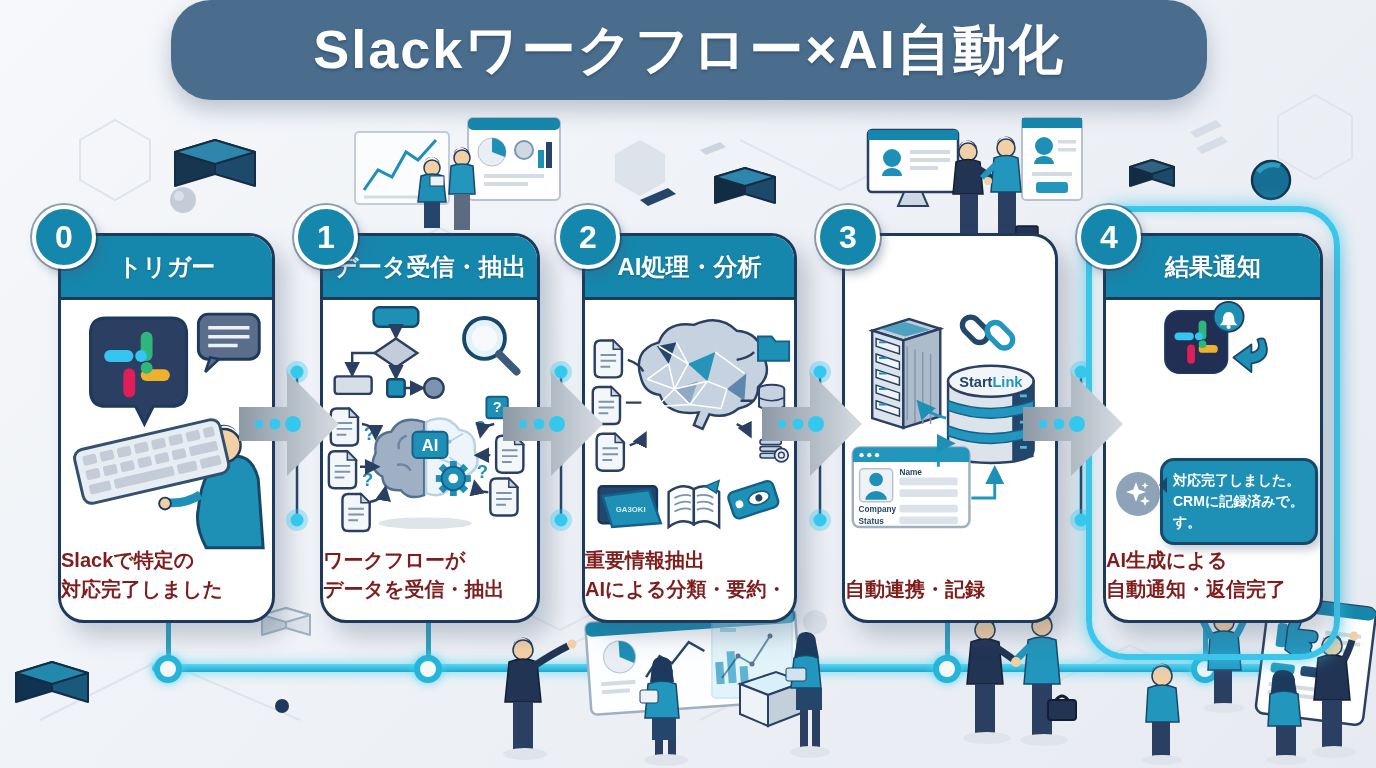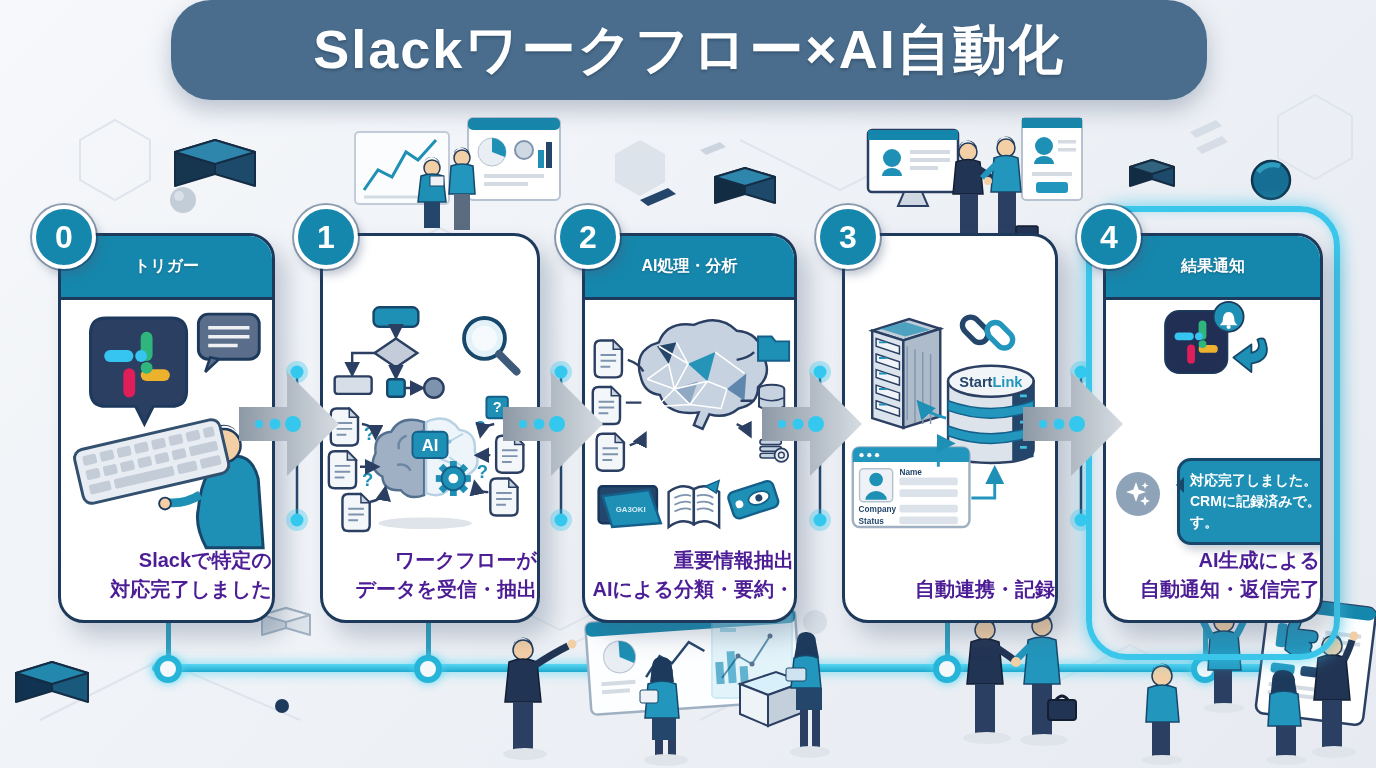--- a/index.html
+++ b/index.html
@@ -19,34 +19,34 @@
     background:linear-gradient(180deg,#57d6f2,#1fa9cf);box-shadow:0 0 12px rgba(80,214,244,.9);z-index:1;}
   .tl-stem{position:absolute;width:5px;background:#2f9fc0;top:620px;height:46px;z-index:1;}
   .tl-ring{position:absolute;top:655px;width:16px;height:16px;border-radius:50%;
     background:#f4f8fb;border:6px solid #26b4d8;box-shadow:0 0 10px rgba(80,214,244,.9);z-index:2;}
   
   .step{position:absolute;top:233px;height:390px;z-index:3;}
   .card{position:absolute;inset:0;background:#fff;border:3px solid #1d3a5c;border-radius:26px;
     overflow:hidden;box-shadow:12px 14px 22px rgba(70,90,120,.28);}
   .card-head{height:61px;background:#1687ac;border-bottom:3px solid #1d3a5c;
     display:flex;align-items:center;justify-content:center;}
-  .card-head span{color:#fff;font-weight:bold;font-size:16px;white-space:nowrap;
+  .card-head span{color:#fff;font-weight:bold;font-size:24px;white-space:nowrap;
     text-shadow:0 1px 2px rgba(10,40,60,.35);}
   .badge{position:absolute;left:-26px;top:-28px;width:56px;height:56px;border-radius:50%;
     background:#1687ac;border:4px solid #fff;box-shadow:0 0 0 2px rgba(22,54,92,.45),4px 6px 10px rgba(70,90,120,.35);
     display:flex;align-items:center;justify-content:center;z-index:7;}
   .badge span{color:#fff;font-size:32px;font-weight:bold;}
   .card-art{position:absolute;left:0;top:64px;width:100%;height:250px;}
-  .card-caption{position:absolute;left:0;right:0;bottom:16px;text-align:right;
-    font-weight:bold;color:#4c1d95;font-size:20px;line-height:1.45;}
+  .card-caption{position:absolute;left:0;right:0;bottom:16px;text-align:left;
+    font-weight:bold;color:#7f1d1d;font-size:20px;line-height:1.45;}
   .card-caption span{display:block;}
   
   .glow4{position:absolute;left:1086px;top:206px;width:242px;height:442px;border-radius:40px;
     border:6px solid #3bc7eb;box-shadow:0 0 18px rgba(59,199,235,.75),inset 0 0 10px rgba(59,199,235,.35);z-index:2;}
-  .chat-row{position:absolute;left:10px;top:222px;display:flex;align-items:flex-start;gap:17px;}
+  .chat-row{position:absolute;left:10px;top:222px;display:flex;align-items:flex-start;gap:0;}
   .spark{width:44px;height:44px;border-radius:50%;background:#8fa3b8;flex:0 0 auto;
     display:flex;align-items:center;justify-content:center;margin-top:14px;}
   .bubble{position:relative;background:#1e8fb5;border:3px solid #17486b;border-radius:14px;
     color:#fff;font-weight:bold;font-size:14px;line-height:1.5;padding:9px 10px;width:132px;
     box-shadow:4px 5px 8px rgba(70,90,120,.3);}
   .bubble:before{content:"";position:absolute;left:-12px;top:16px;border:8px solid transparent;
     border-right-color:#17486b;}
   .bubble span{display:block;}
   .z0{z-index:0;} .z2{z-index:2;} .z4{z-index:4;pointer-events:none;}
 </style>
@@ -402,20 +402,23 @@
           <span>対応完了しました</span>
       </div>
     </div>
   </div>
 
   <div class="step" style="left:320px;width:220px;">
     <div class="badge">
         <span>1</span>
       </div>
     <div class="card">
+      <div class="card-head">
+          <span>データ受信・抽出</span>
+        </div>
       <svg class="card-art" viewBox="0 0 220 250">
         <g>
           <rect x="52" y="4" width="46" height="20" rx="6" fill="#1e8fb5" stroke="#17486b" stroke-width="2.5"></rect>
           <path d="M75 24 v10" stroke="#2b3f63" stroke-width="2.5" marker-end="url(#arrN)"></path>
           <polygon points="75,36 97,51 75,66 53,51" fill="#c3ccd8" stroke="#2b3f63" stroke-width="2.5"></polygon>
           <path d="M53 51 h-23 v22" stroke="#2b3f63" stroke-width="2.5" fill="none" marker-end="url(#arrN)"></path>
           <rect x="12" y="75" width="38" height="18" rx="3" fill="#d7dee7" stroke="#2b3f63" stroke-width="2.5"></rect>
           <path d="M75 66 v10" stroke="#2b3f63" stroke-width="2.5" marker-end="url(#arrN)"></path>
           <rect x="66" y="78" width="18" height="18" rx="3" fill="#1e8fb5" stroke="#17486b" stroke-width="2.5"></rect>
           <path d="M84 87 h18" stroke="#2b3f63" stroke-width="2.5" marker-end="url(#arrN)"></path>

